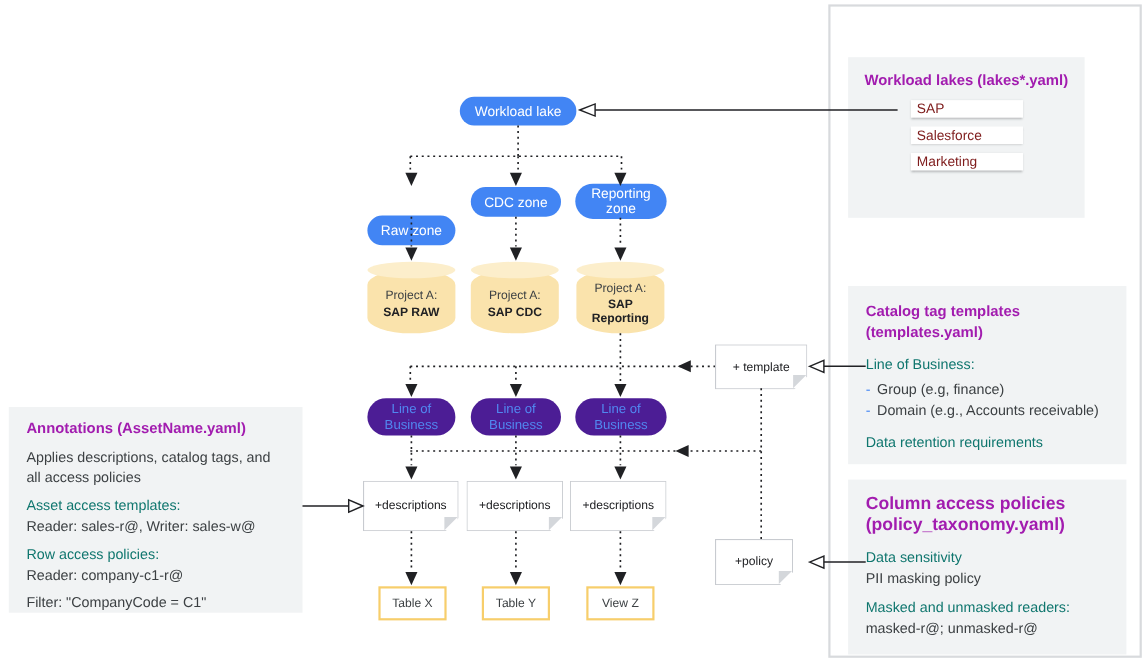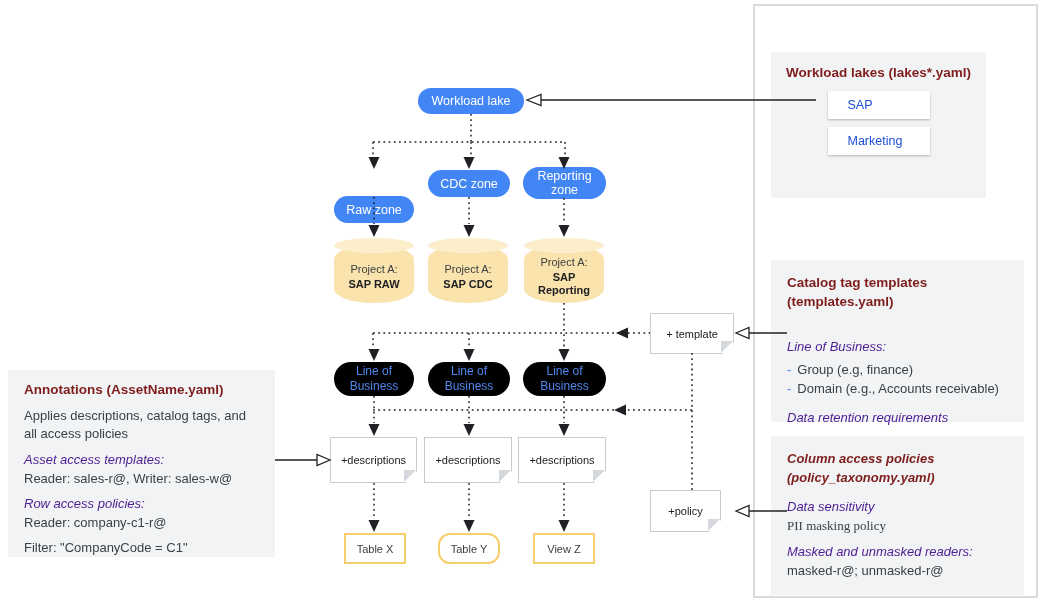--- a/index.html
+++ b/index.html
@@ -12,21 +12,21 @@
   .dot   { stroke:#202124; stroke-width:1.5; stroke-dasharray:1.8 3.4; fill:none; }
   .solid { stroke:#202124; stroke-width:1.4; fill:none; }
   .ah    { fill:#202124; }
   .oah   { fill:#ffffff; stroke:#202124; stroke-width:1.3; }
 
   
   .abs { position:absolute; }
   .pill-blue { background:#4285F4; color:#fff; border-radius:16px;
     display:flex; align-items:center; justify-content:center; text-align:center;
     font-size:12.5px; line-height:14px; z-index:2; }
-  .pill-light { background:#000000; color:#5187F0; border-radius:17px;
+  .pill-light { background:#4c1d95; color:#5187F0; border-radius:17px;
     display:flex; align-items:center; justify-content:center; text-align:center;
     font-size:12px; line-height:15px; z-index:2; }
 
   .cylinder { z-index:2; }
   .cyl-body { position:absolute; left:0; top:7px; right:0; bottom:0;
     background:#FAE3AC; border-radius:50% / 14px; }
   .cyl-top  { position:absolute; left:0; top:0; right:0; height:15px;
     background:#FCEECB; border-radius:50%; }
   .cyl-text { position:absolute; left:0; right:0; top:14px; bottom:2px;
     display:flex; flex-direction:column; align-items:center; justify-content:center;
@@ -40,52 +40,52 @@
   .note::after { content:''; position:absolute; right:0; bottom:0; width:0; height:0;
     border-style:solid; border-width:12px 12px 0 0;
     border-color:#D4D7DB transparent transparent transparent; }
 
   .ybox { background:#fff; border:2px solid #F7CE6B; z-index:2;
     display:flex; align-items:center; justify-content:center;
     font-size:11px; color:#3c4043; }
 
   
   .gray { background:#F1F3F4; }
-  .blue { color:#4c1d95;font-style:italic; }
-  .bold { font-weight:bold; color:#7f1d1d; }
+  .blue { color:#0f766e; }
+  .bold { font-weight:bold; color:#a21caf; }
 
   #annotations { left:8px; top:370px; width:267px; height:187px; padding:11px 16px; font-size:13px; line-height:17px; z-index:2; }
   #annotations .ttl { font-size:13.5px; margin-bottom:9px; }
   #annotations .body { line-height:18px; margin-bottom:8px; }
   #annotations .h { margin-bottom:2px; }
   #annotations .v { margin-bottom:8px; }
 
   #meta-panel { left:753px; top:4px; width:285px; height:594px; background:#fff;
     border:2px solid #D8DADD; z-index:1; }
   #meta-title { position:absolute; left:0; right:0; top:14px; text-align:center;
     font-size:16.5px; font-weight:bold; color:#202124; }
 
   .sub { position:absolute; }
   #lakes-box { left:16px; top:46px; width:215px; height:146px; padding-top:13px; text-align:center; }
   #lakes-box .ttl { font-size:13.5px; margin-bottom:11px; }
-  .lake-item { width:102px; height:28px; margin:0 auto 8px auto; background:#fff;
+  .lake-item { width:102px; height:16px; margin:0 auto 8px auto; background:#fff;
     box-shadow:0 1px 2px rgba(60,64,67,.35); display:flex; align-items:center;
-    padding-left:20px; font-size:12.5px; color:#1d4ed8; text-align:left; }
+    padding-left:6px; font-size:12.5px; color:#7f1d1d; text-align:left; }
 
   #catalog-box { left:16px; top:254px; width:253px; height:162px; padding:13px 16px; font-size:13px; line-height:17px; }
-  #catalog-box .ttl { font-size:13.5px; line-height:19px; margin-bottom:27px; width:180px; }
+  #catalog-box .ttl { font-size:13.5px; line-height:19px; margin-bottom:11px; width:180px; }
   #catalog-box .h { margin-bottom:5px; }
   .bullet { display:flex; line-height:19px; }
   .bullet .dash { color:#4285F4; margin-right:6px; }
   #catalog-box .ret { margin-top:11px; }
 
   #policy-box { left:16px; top:430px; width:253px; height:159px; padding:13px 16px; font-size:13px; line-height:17px; }
-  #policy-box .ttl { font-size:13px; line-height:19px; margin-bottom:11px; width:190px;font-style:italic; }
+  #policy-box .ttl { font-size:16px; line-height:19px; margin-bottom:11px; width:190px; }
   #policy-box .h { margin-bottom:2px; }
-  #policy-box .v { margin-bottom:9px;font-family:Liberation Serif, serif; }
+  #policy-box .v { margin-bottom:9px; }
 </style>
 </head>
 <body>
 
 <div id="stage">
 
   <svg id="wires" viewBox="0 0 1040 602" xmlns="http://www.w3.org/2000/svg">
     <g>
       <path class="dot" d="M471 114 V142"></path>
       <path class="dot" d="M373 142 H565"></path>
@@ -177,38 +177,39 @@
   <div class="abs pill-light" style="left:523px; top:362px; width:83px; height:34px;">Line of Business</div>
 
   <div class="abs note" style="left:330px; top:437px; width:87px; height:46px;">+descriptions</div>
   <div class="abs note" style="left:424px; top:437px; width:88px; height:46px;">+descriptions</div>
   <div class="abs note" style="left:518px; top:437px; width:88px; height:46px;">+descriptions</div>
 
   <div class="abs note" style="left:650px; top:313px; width:84px; height:41px;text-align:center;">+ template</div>
   <div class="abs note" style="left:650px; top:490px; width:71px; height:42px;">+policy</div>
 
   <div class="abs ybox" style="left:344px; top:533px; width:62px; height:31px;">Table X</div>
-  <div class="abs ybox" style="left:438px; top:533px; width:62px; height:31px;border-radius:12px;">Table Y</div>
+  <div class="abs ybox" style="left:438px; top:533px; width:62px; height:31px;">Table Y</div>
   <div class="abs ybox" style="left:533px; top:533px; width:62px; height:31px;">View Z</div>
 
   <div id="annotations" class="abs gray">
     <div class="ttl bold">Annotations (AssetName.yaml)</div>
     <div class="body">Applies descriptions, catalog tags, and all access policies</div>
     <div class="h blue">Asset access templates:</div>
     <div class="v">Reader: sales-r@, Writer: sales-w@</div>
     <div class="h blue">Row access policies:</div>
     <div class="v">Reader: company-c1-r@</div>
     <div>Filter: "CompanyCode = C1"</div>
   </div>
 
   <div id="meta-panel" class="abs">
 
     <div id="lakes-box" class="sub gray">
       <div class="ttl bold">Workload lakes (lakes*.yaml)</div>
       <div class="lake-item">SAP</div>
+      <div class="lake-item">Salesforce</div>
       <div class="lake-item">Marketing</div>
     </div>
 
     <div id="catalog-box" class="sub gray">
       <div class="ttl bold">Catalog tag templates (templates.yaml)</div>
       <div class="h blue">Line of Business:</div>
       <div class="bullet">
         <span class="dash">-</span>
         <span>Group (e.g, finance)</span>
       </div>

